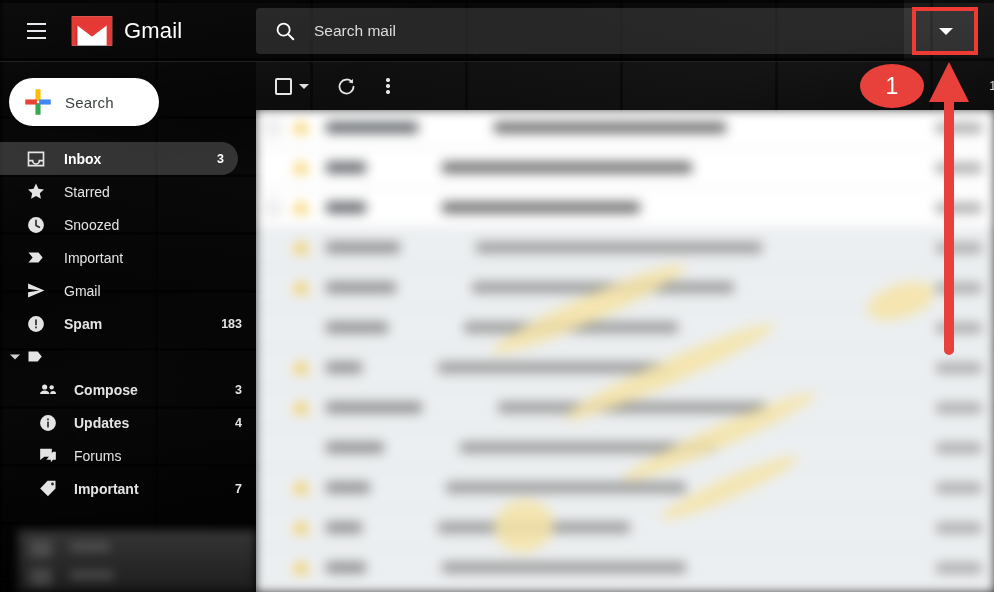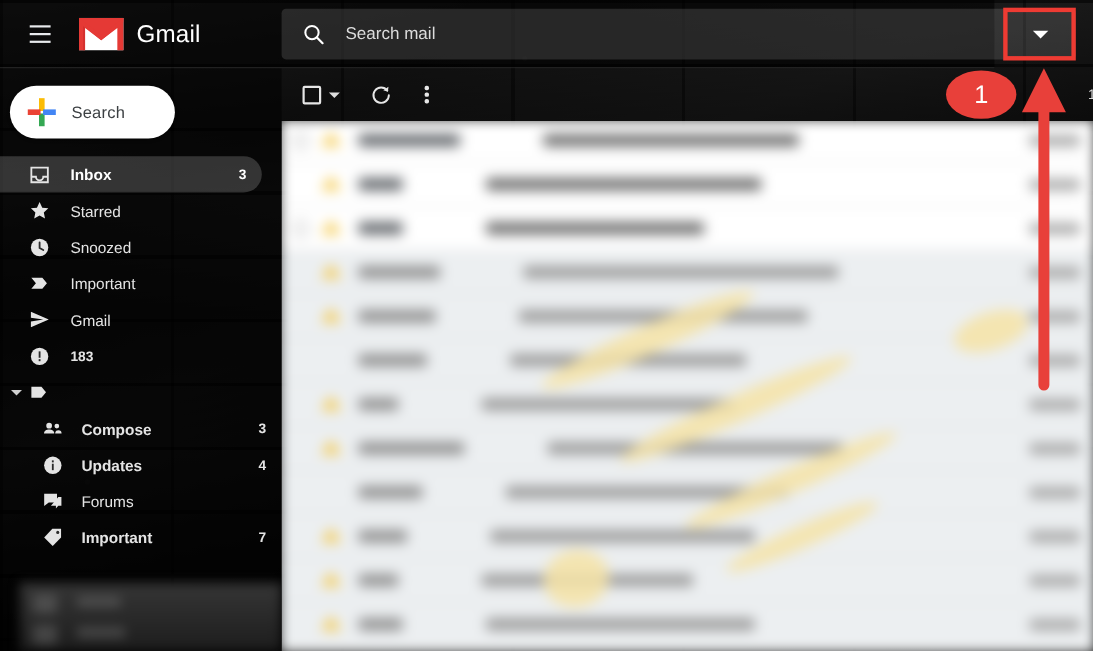--- a/index.html
+++ b/index.html
@@ -408,20 +408,21 @@
           <div class="nav-count"></div>
         </div>
         <div class="nav-item bold">
           <div class="nav-icon">
             <svg viewBox="0 0 24 24" width="20" height="20">
               <circle cx="12" cy="12" r="9.5" fill="#e4e4e4"></circle>
               <rect x="11" y="6.5" width="2" height="7" fill="#2b2b2b"></rect>
               <rect x="11" y="15" width="2" height="2.2" fill="#2b2b2b"></rect>
             </svg>
           </div>
+          <div class="nav-label">Spam</div>
           <div class="nav-count">183</div>
         </div>
         <div class="nav-item">
           <div class="disclosure"></div>
           <div class="nav-icon">
             <svg viewBox="0 0 24 24" width="21" height="21">
               <path d="M3 6h11l5 6-5 6H3z" fill="#e4e4e4"></path>
             </svg>
           </div>
           <div class="nav-count"></div>

